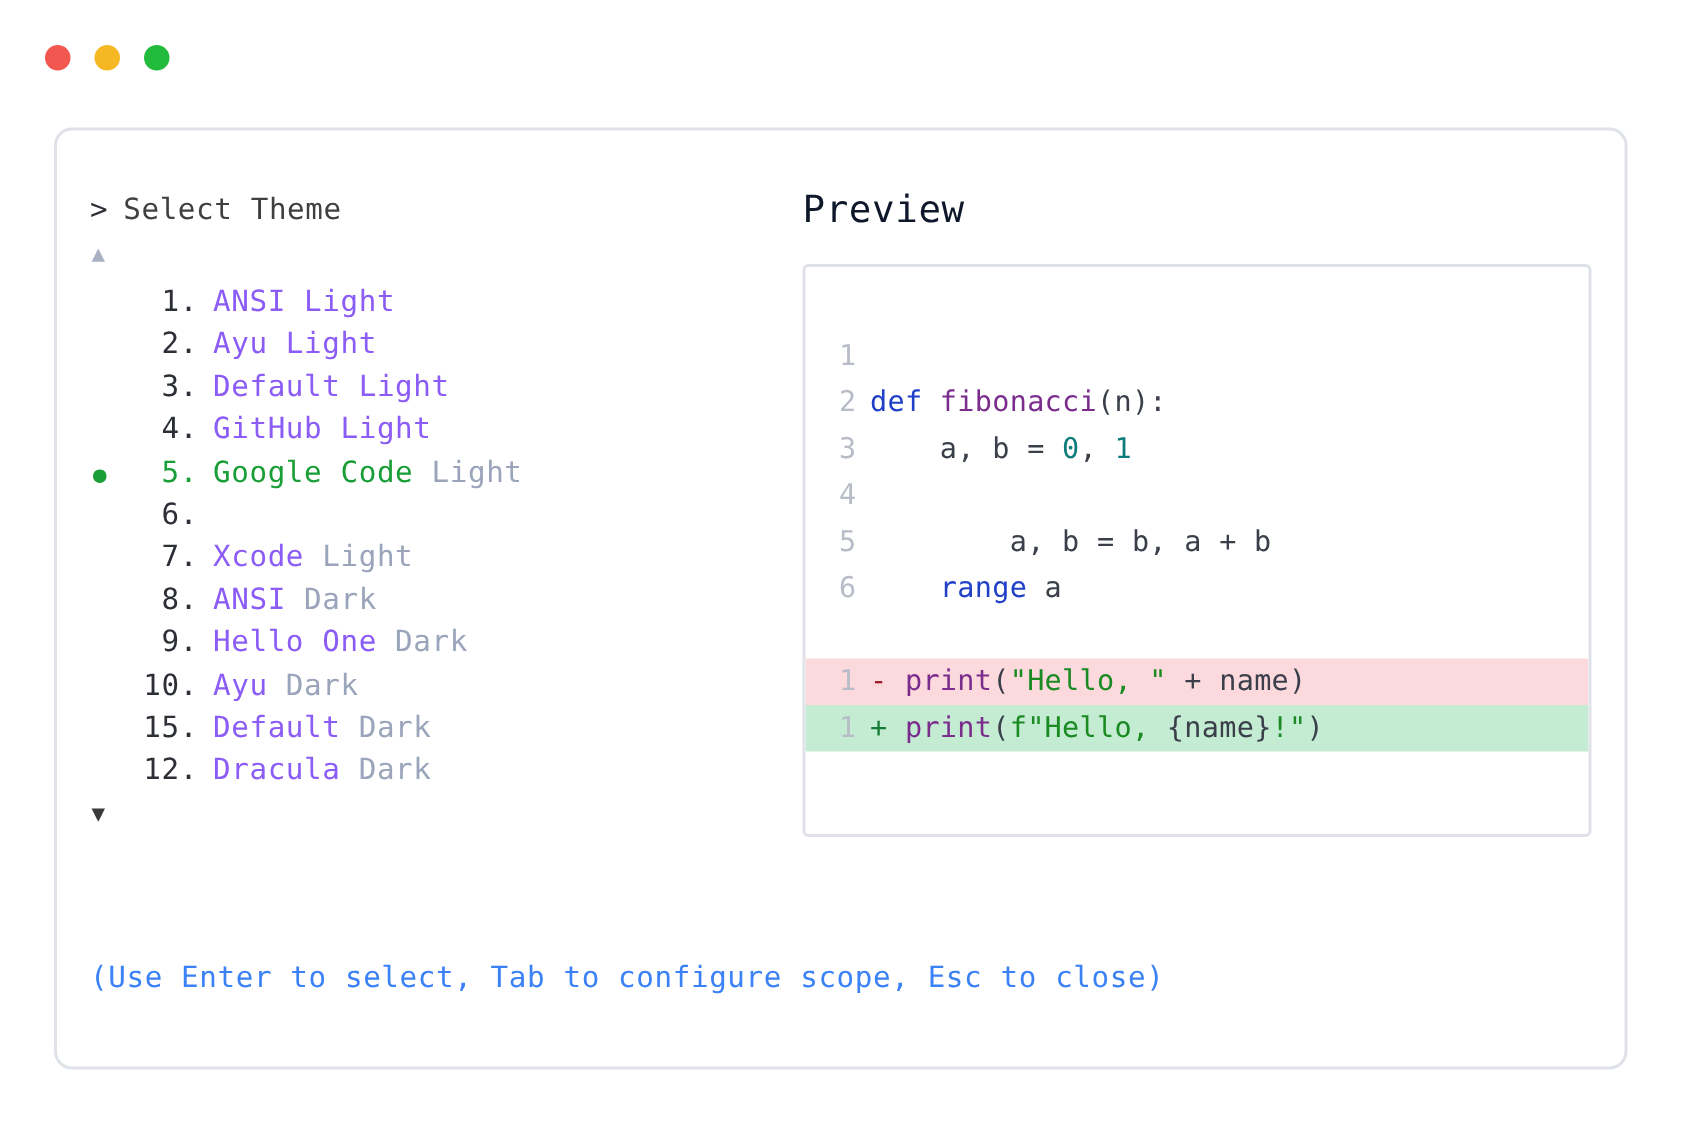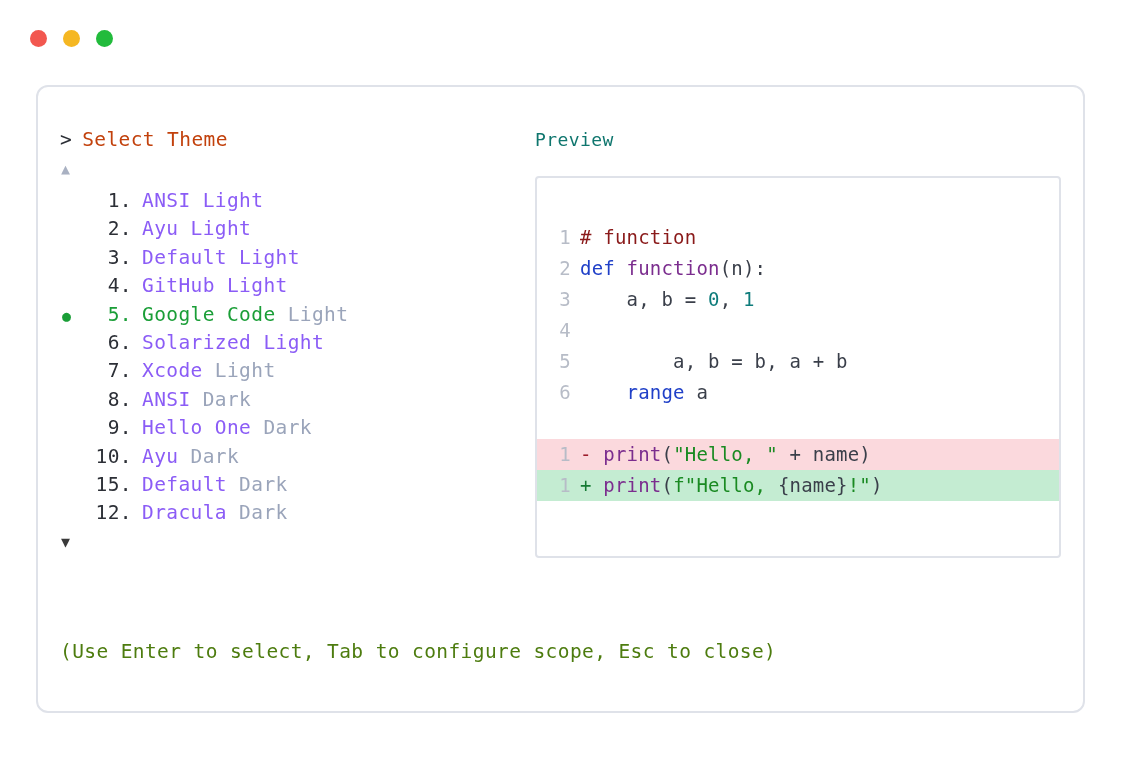--- a/index.html
+++ b/index.html
@@ -67,21 +67,21 @@
   .prompt-row {
     display: flex;
     align-items: baseline;
     gap: 10px;
     font-size: 19.5px;
     line-height: 26px;
     color: #2c2f36;
     letter-spacing: 0.4px;
   }
   .prompt-caret { color: #2c2f36; }
-  .prompt-label { color: #c2410c; }
+  .prompt-label { color: #404040; }
 
   .scroll-arrow {
     font-size: 15px;
     line-height: 20px;
     height: 22px;
     padding-left: 1px;
     letter-spacing: 0;
   }
   .scroll-arrow.up { color: #a9b1c2; margin-top: 6px; }
   .scroll-arrow.down { color: #3a3a3a; margin-top: 4px; }
@@ -125,23 +125,23 @@
   .theme-row.selected .tvariant { color: #9aa4ba; }
 
   
   .right-col {
     position: absolute;
     left: 497px;
     top: 40px;
     width: 532px;
   }
   .preview-title {
-    font-size: 18px;
+    font-size: 25px;
     line-height: 26px;
-    color: #0f766e;
+    color: #0f172a;
     letter-spacing: 0.4px;
   }
 
   .preview-panel {
     margin-top: 23px;
     width: 526px;
     height: 382px;
     border: 2px solid #dfe2e9;
     border-radius: 4px;
     background: #ffffff;
@@ -197,21 +197,21 @@
   .tok-builtin  { color: #7b2d8e; }
 
   
   .hint {
     position: absolute;
     left: 22px;
     bottom: 46px;
     font-size: 19.5px;
     line-height: 26px;
     letter-spacing: 0.4px;
-    color: #4d7c0f;
+    color: #3b82f6;
     white-space: pre;
     margin-top: 28px;
   }
 </style>
 </head>
 <body>
 
 <div class="app">
 
   <div class="titlebar">
@@ -230,38 +230,38 @@
         </div>
 
         <div class="scroll-arrow up">▲</div>
 
         <ul class="theme-list" id="theme-list">
             <li class="theme-row"><span class="marker blank">●</span><span class="idx">1.</span><span class="idx-dot"></span><span class="tname">ANSI Light</span></li>
             <li class="theme-row"><span class="marker blank">●</span><span class="idx">2.</span><span class="idx-dot"></span><span class="tname">Ayu Light</span></li>
             <li class="theme-row"><span class="marker blank">●</span><span class="idx">3.</span><span class="idx-dot"></span><span class="tname">Default Light</span></li>
             <li class="theme-row"><span class="marker blank">●</span><span class="idx">4.</span><span class="idx-dot"></span><span class="tname">GitHub Light</span></li>
             <li class="theme-row selected"><span class="marker">●</span><span class="idx">5.</span><span class="idx-dot"></span><span class="tname">Google Code</span><span class="tvariant"> Light</span></li>
-            <li class="theme-row"><span class="marker blank">●</span><span class="idx">6.</span><span class="idx-dot"></span><span class="tname">Solarized Light</span></li>
+            <li class="theme-row"><span class="marker blank">●</span><span class="idx">6.</span><span class="idx-dot"></span></li>
             <li class="theme-row"><span class="marker blank">●</span><span class="idx">7.</span><span class="idx-dot"></span><span class="tname">Xcode</span><span class="tvariant"> Light</span></li>
             <li class="theme-row"><span class="marker blank">●</span><span class="idx">8.</span><span class="idx-dot"></span><span class="tname">ANSI</span><span class="tvariant"> Dark</span></li>
             <li class="theme-row"><span class="marker blank">●</span><span class="idx">9.</span><span class="idx-dot"></span><span class="tname">Hello One</span><span class="tvariant"> Dark</span></li>
             <li class="theme-row"><span class="marker blank">●</span><span class="idx">10.</span><span class="idx-dot"></span><span class="tname">Ayu</span><span class="tvariant"> Dark</span></li>
             <li class="theme-row"><span class="marker blank">●</span><span class="idx">15.</span><span class="idx-dot"></span><span class="tname">Default</span><span class="tvariant"> Dark</span></li>
             <li class="theme-row"><span class="marker blank">●</span><span class="idx">12.</span><span class="idx-dot"></span><span class="tname">Dracula</span><span class="tvariant"> Dark</span></li>
           </ul>
 
         <div class="scroll-arrow down">▼</div>
       </div>
 
       <div class="right-col">
         <div class="preview-title">Preview</div>
         <div class="preview-panel">
           <div class="code-block" id="code-block">
-              <div class="code-line"><span class="gutter">1</span><span class="code-text"><span class="tok-comment"># function</span></span></div>
-              <div class="code-line"><span class="gutter">2</span><span class="code-text"><span class="tok-keyword">def </span><span class="tok-func">function</span><span class="tok-plain">(n):</span></span></div>
+              <div class="code-line"><span class="gutter">1</span></div>
+              <div class="code-line"><span class="gutter">2</span><span class="code-text"><span class="tok-keyword">def </span><span class="tok-func">fibonacci</span><span class="tok-plain">(n):</span></span></div>
               <div class="code-line"><span class="gutter">3</span><span class="code-text"><span class="tok-plain">    a, b = </span><span class="tok-num">0</span><span class="tok-plain">, </span><span class="tok-num">1</span></span></div>
               <div class="code-line"><span class="gutter">4</span></div>
               <div class="code-line"><span class="gutter">5</span><span class="code-text"><span class="tok-plain">        a, b = b, a + b</span></span></div>
               <div class="code-line"><span class="gutter">6</span><span class="code-text"><span class="tok-plain">    </span><span class="tok-keyword">range</span><span class="tok-plain"> a</span></span></div>
             </div>
           <div class="code-gap"></div>
           <div class="code-block" id="diff-block">
               <div class="diff-line diff-del"><span class="gutter">1</span><span class="sign-del">- </span><span><span class="tok-builtin">print</span><span class="tok-plain">(</span><span class="tok-string">"Hello, "</span><span class="tok-plain"> + name)</span></span></div>
               <div class="diff-line diff-add"><span class="gutter">1</span><span class="sign-add">+ </span><span><span class="tok-builtin">print</span><span class="tok-plain">(</span><span class="tok-string">f"Hello, </span><span class="tok-plain">{name}</span><span class="tok-string">!"</span><span class="tok-plain">)</span></span></div>
             </div>

